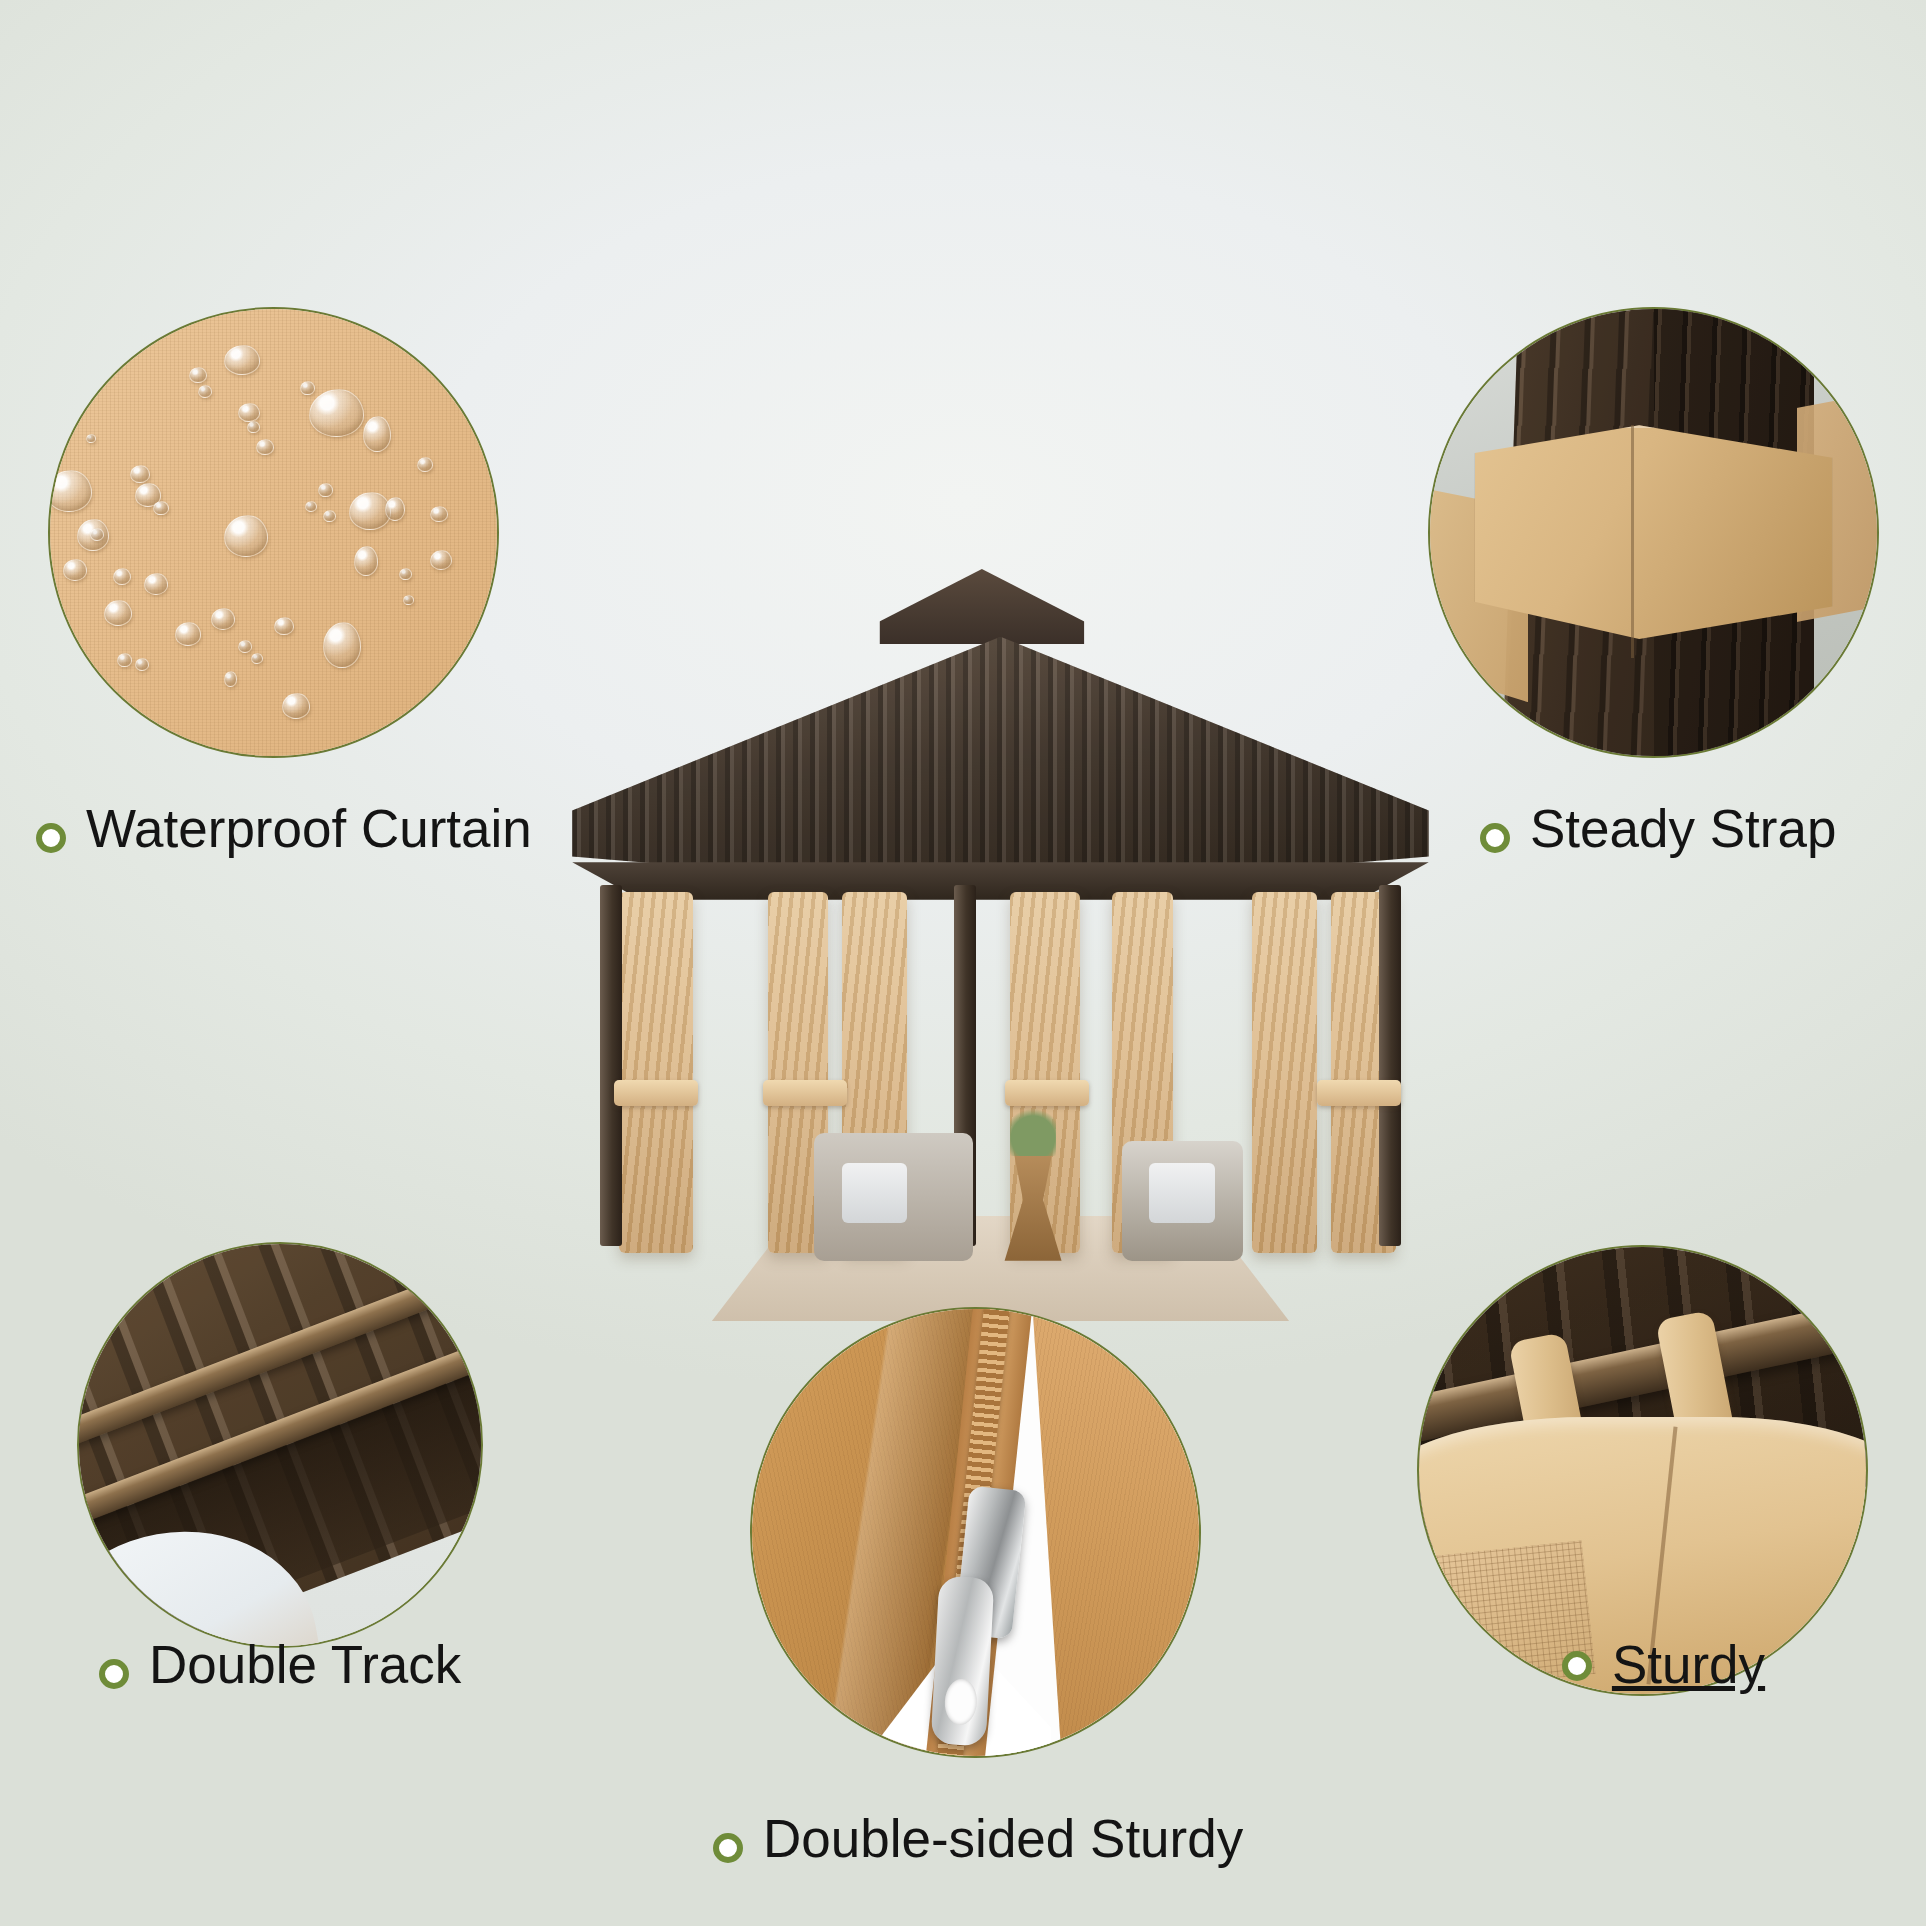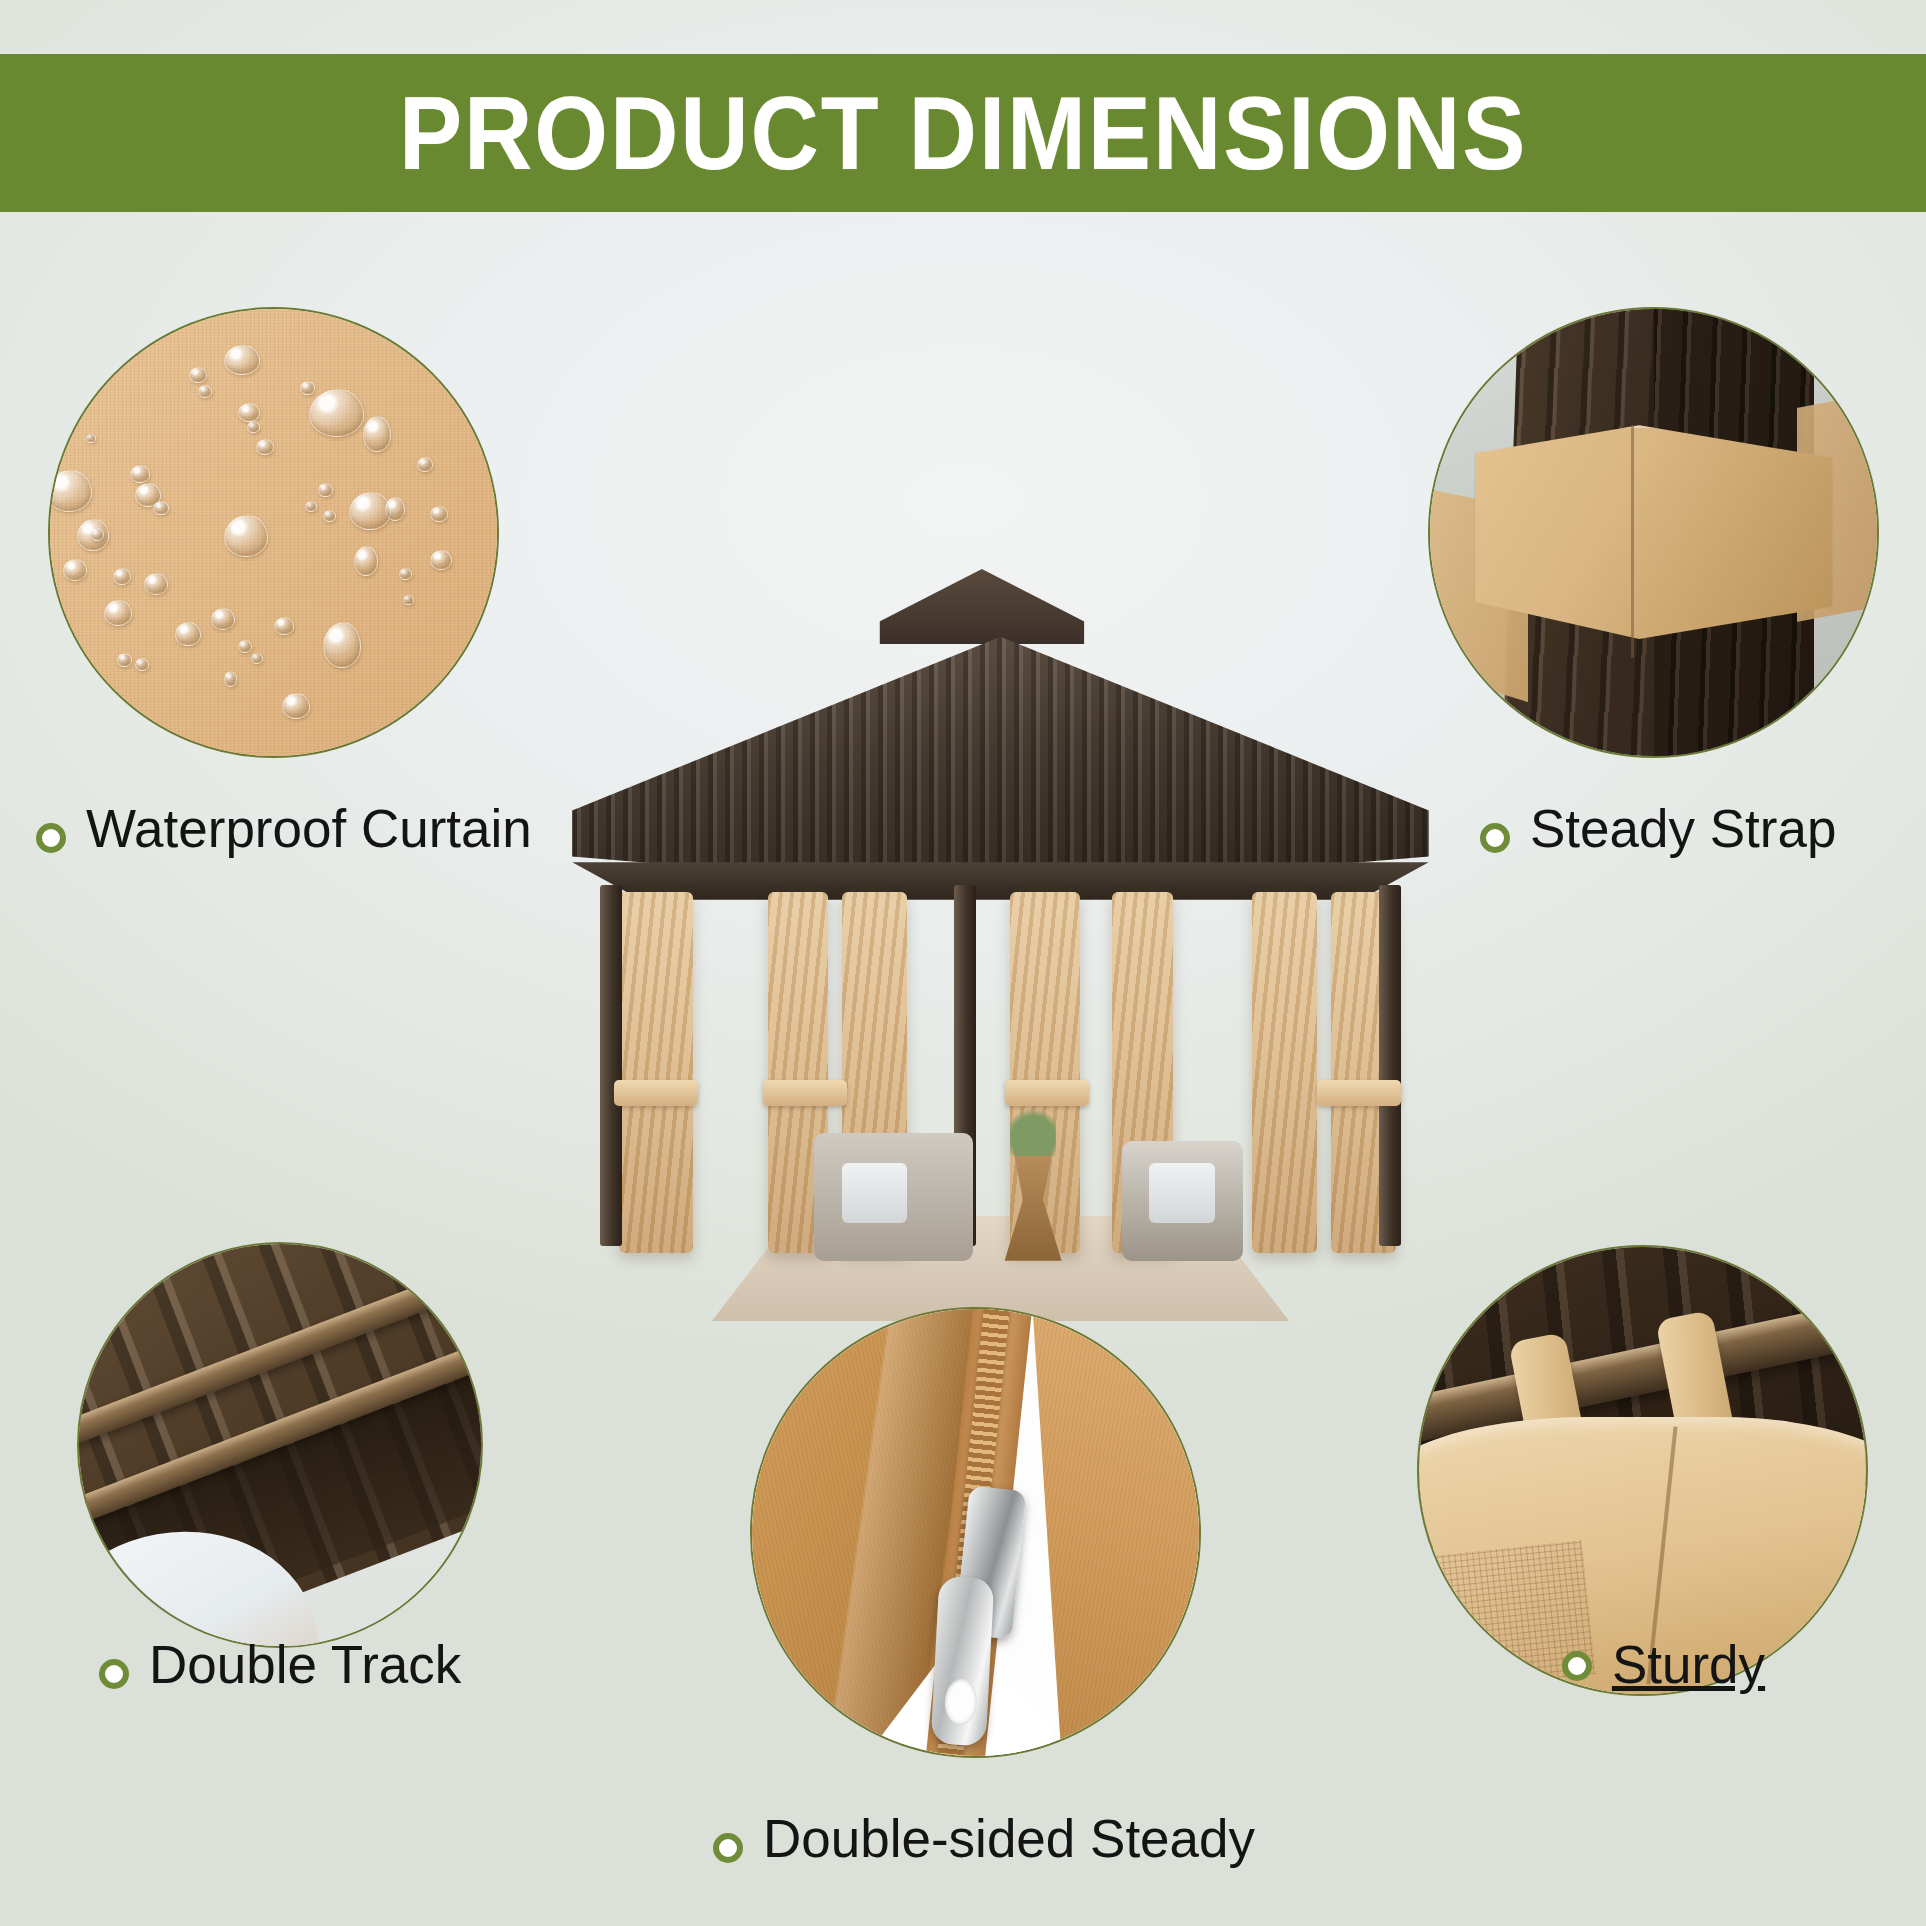--- a/index.html
+++ b/index.html
@@ -323,23 +323,20 @@
     background:linear-gradient(180deg,#f0f1f2,#d3d6d8);border-radius:6px;
   }
   .gz-pillow.a{left:33%;}
   .gz-pillow.b{right:27%;}
 </style>
 </head>
 <body>
 
 <div class="page">
 
-  <div class="banner">
-    <div class="banner-title">PRODUCT DIMENSIONS</div>
-  </div>
 
   <div class="circle" style="left:48px;top:307px;width:451px;height:451px;">
     <div class="inner fabric">
       <div class="drop" style="left:58%;top:18%;width:53px;height:46px;"></div>
       <div class="drop" style="left:70%;top:24%;width:26px;height:34px;"></div>
       <div class="drop" style="left:39%;top:8%;width:34px;height:28px;"></div>
       <div class="drop" style="left:31%;top:13%;width:16px;height:14px;"></div>
       <div class="drop" style="left:33%;top:17%;width:12px;height:11px;"></div>
       <div class="drop" style="left:42%;top:21%;width:20px;height:17px;"></div>
       <div class="drop" style="left:44%;top:25%;width:11px;height:10px;"></div>
@@ -448,21 +445,21 @@
       <div class="zip-fold"></div>
       <div class="zip-gap"></div>
       <div class="zip-tape"></div>
       <div class="zip-teeth"></div>
       <div class="zip-slider"></div>
       <div class="zip-pull"></div>
     </div>
   </div>
   <div class="label" style="left:713px;top:1808px;width:693px;">
     <span class="bullet"></span>
-    <span class="label-text">Double-sided Steady</span>
+    <span class="label-text">Double-sided Sturdy</span>
   </div>
 
   <div class="circle" style="right:59px;top:1245px;width:451px;height:451px;">
     <div class="inner hang-scene">
       <div class="hang-roof"></div>
       <div class="hang-pole"></div>
       <div class="hang-loop l1"></div>
       <div class="hang-loop l2"></div>
       <div class="hang-curtain"></div>
       <div class="hang-mesh"></div>

